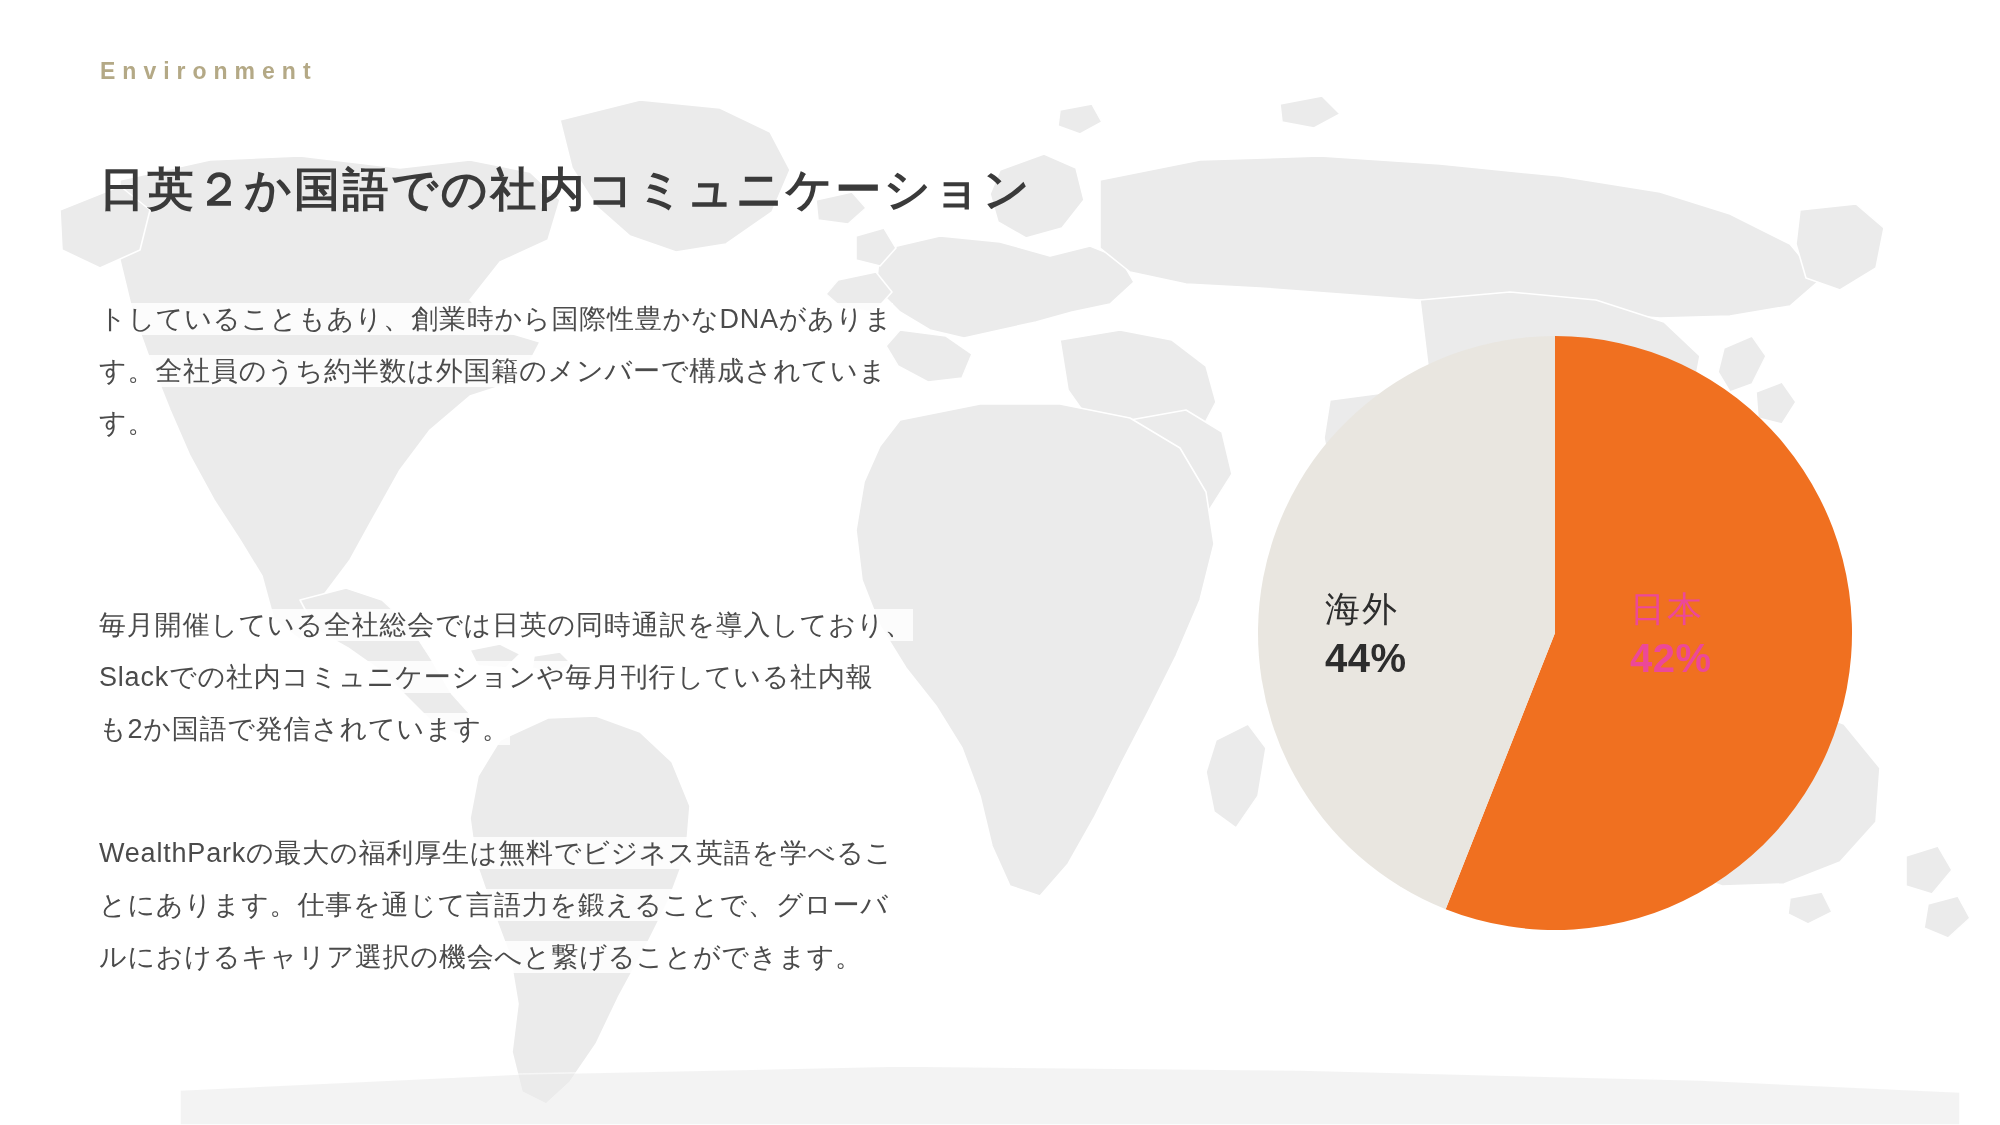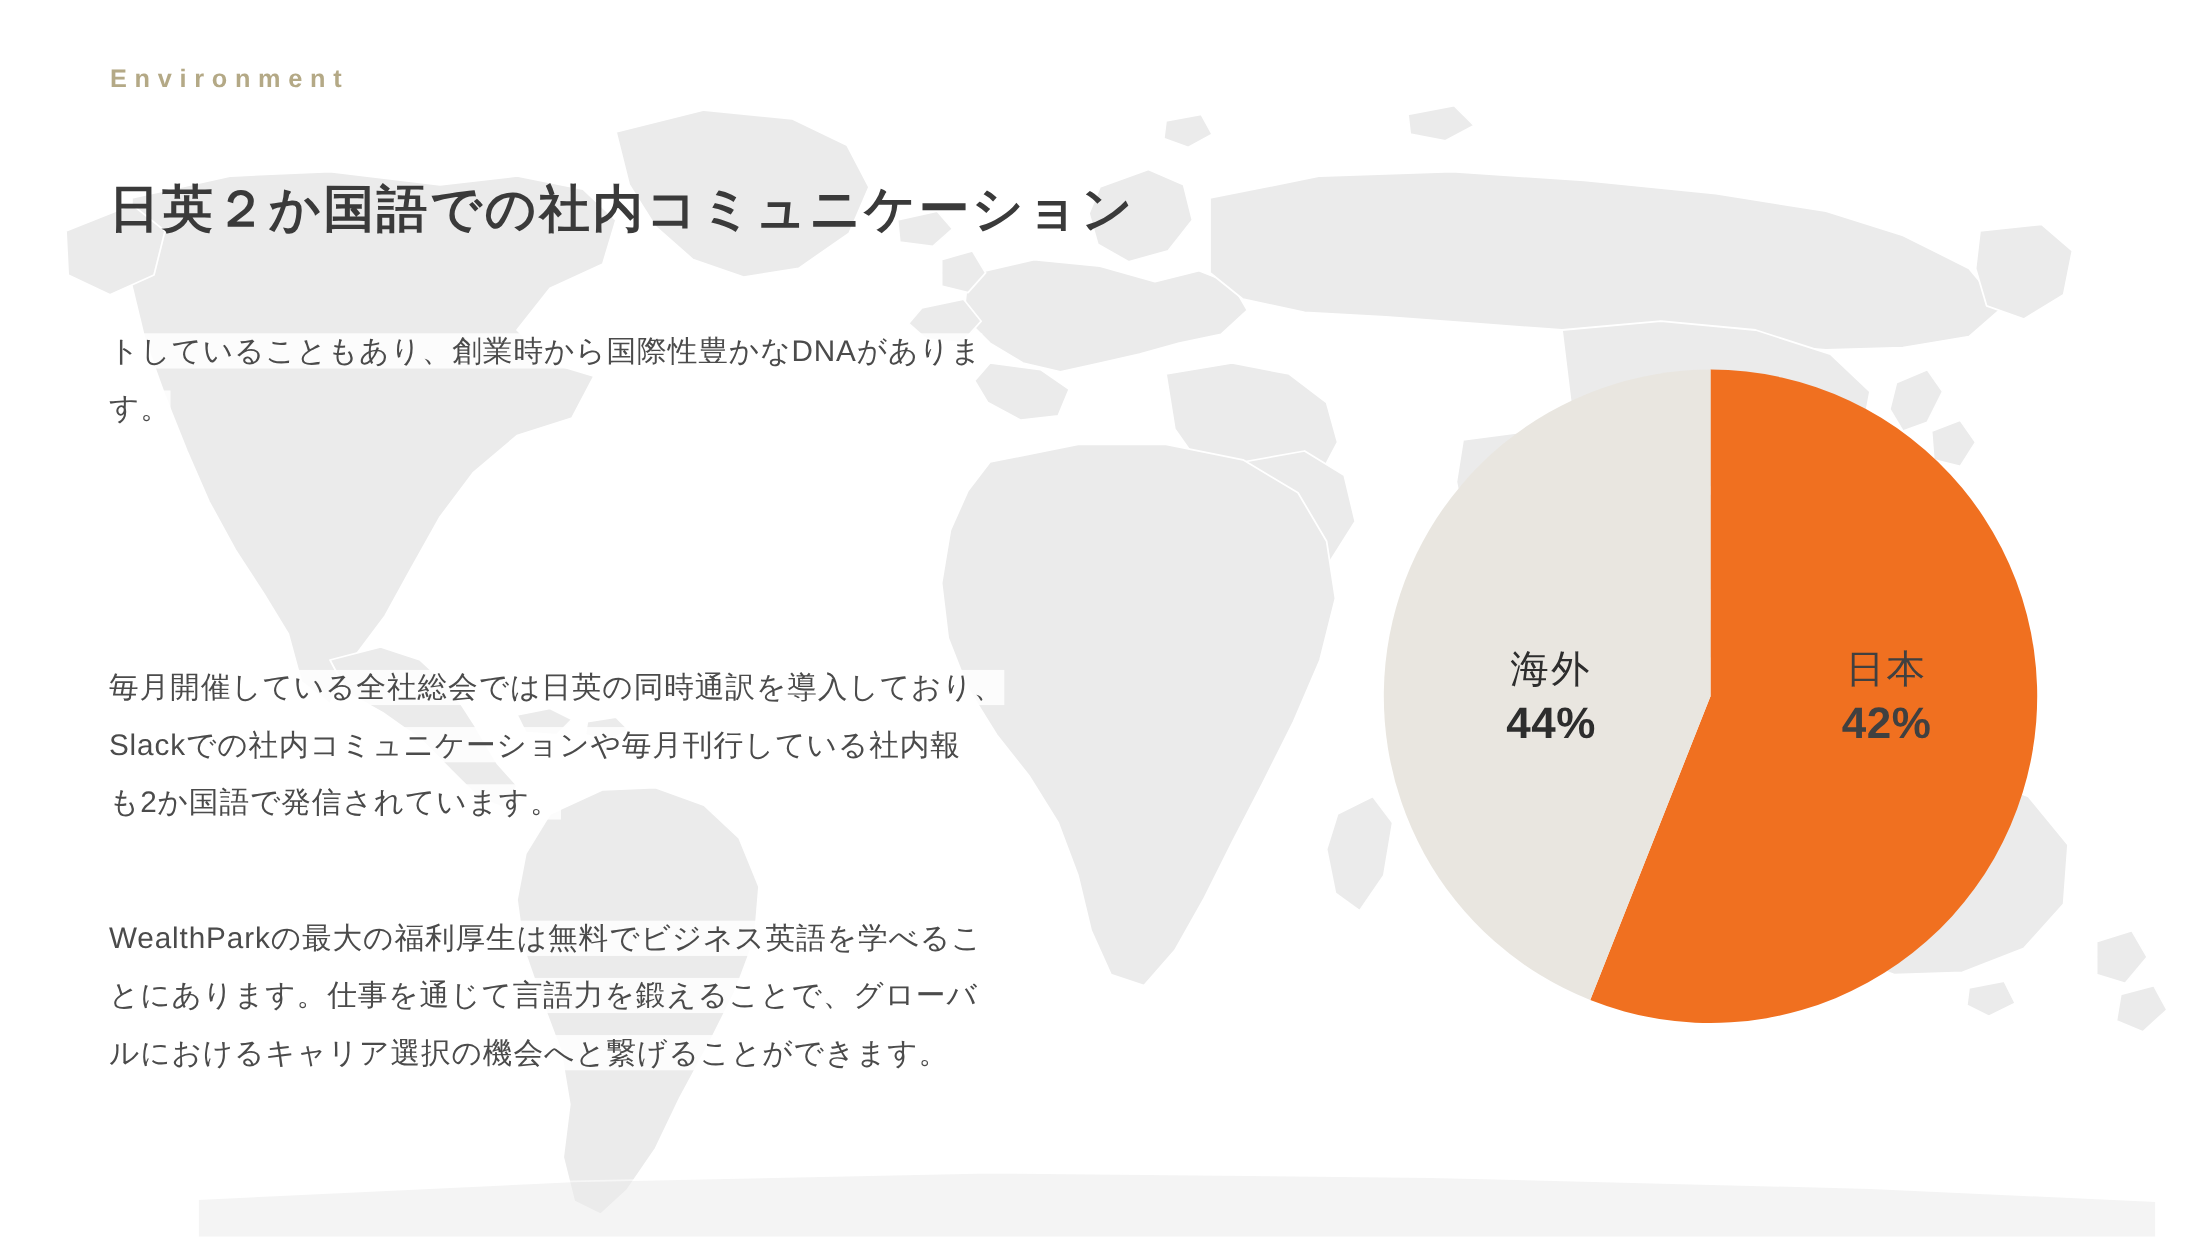--- a/index.html
+++ b/index.html
@@ -103,21 +103,21 @@
   }
   #pie-wrap svg {
     display: block;
     width: 600px;
     height: 600px;
     overflow: visible;
   }
 
   .slice-label {
     position: absolute;
-    text-align: center;
+    text-align: left;
     line-height: 1.18;
     pointer-events: none;
   }
   .slice-label .nm {
     display: block;
     font-size: 35px;
     font-weight: 400;
     letter-spacing: 2px;
   }
   .slice-label .pct {
@@ -130,21 +130,21 @@
   #label-overseas {
     left: 1325px;
     top: 588px;
     width: 170px;
     color: #2d2d2d;
   }
   #label-japan {
     left: 1630px;
     top: 588px;
     width: 170px;
-    color: #404040;
+    color: #ec4899;
   }
 </style>
 </head>
 <body>
 
 <div id="map-layer">
   <svg viewBox="0 0 2000 1125" preserveAspectRatio="xMidYMid slice" aria-hidden="true">
     <g class="landmass">
 
       <path d="M560 120 L640 100 L720 108 L770 132 L790 170 L772 212 L726 244 L676 252 L630 236 L596 206 L572 168 Z"></path>
@@ -212,20 +212,21 @@
 </div>
 
 <div id="content">
 
   <div id="eyebrow">Environment</div>
 
   <h1 id="page-title">日英２か国語での社内コミュニケーション</h1>
 
   <div class="body-para" id="para-1">
     <span class="ln"><span class="hl">トしていることもあり、創業時から国際性豊かなDNAがありま</span></span>
+    <span class="ln"><span class="hl">す。全社員のうち約半数は外国籍のメンバーで構成されていま</span></span>
     <span class="ln"><span class="hl">す。</span></span>
   </div>
 
   <div class="body-para" id="para-2">
     <span class="ln"><span class="hl">毎月開催している全社総会では日英の同時通訳を導入しており、</span></span>
     <span class="ln"><span class="hl">Slackでの社内コミュニケーションや毎月刊行している社内報</span></span>
     <span class="ln"><span class="hl">も2か国語で発信されています。</span></span>
   </div>
 
   <div class="body-para" id="para-3">

